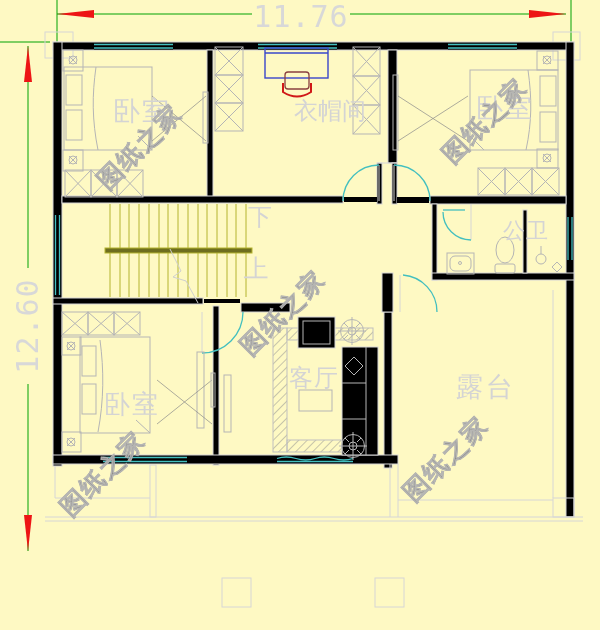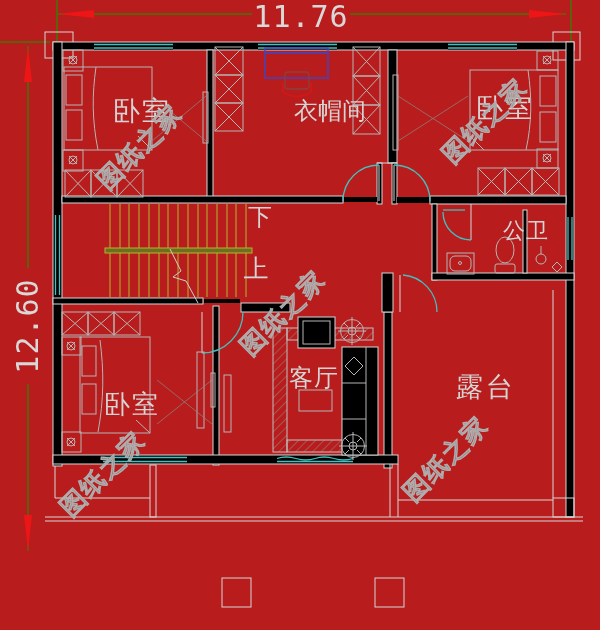--- a/index.html
+++ b/index.html
@@ -1,16 +1,16 @@
 <!DOCTYPE html>
 <html><head>
 <meta charset="utf-8">
 <style>
   html,body{margin:0;padding:0;background:#000;}
-  .canvas{position:relative;width:600px;height:630px;background:#b91c1c;overflow:hidden;}
+  .canvas{position:relative;width:600px;height:630px;background:#fef9c3;overflow:hidden;}
   svg{display:block;}
   svg text{font-family:"DejaVu Sans","Liberation Sans",sans-serif;fill:#d6d6d6;}
   .dim{font-family:"DejaVu Sans Mono","Liberation Mono",monospace;fill:#d8d8d8;letter-spacing:1px;}
   .lbl{fill:#d4d4d4;}
   .wm{fill:#757575;stroke:#b3b3b3;stroke-width:0.6px;font-weight:bold;opacity:0.95;letter-spacing:2px;}
   .w{stroke:#d6d6d6;fill:#000;stroke-width:1;}
   .wl{stroke:#d6d6d6;fill:none;stroke-width:1;}
   .f{stroke:#b5b5b5;fill:none;stroke-width:1;}
   .fd{stroke:#8a8a8a;fill:none;stroke-width:0.7;}
   .cy{stroke:#43bfbf;fill:none;stroke-width:1.3;}

